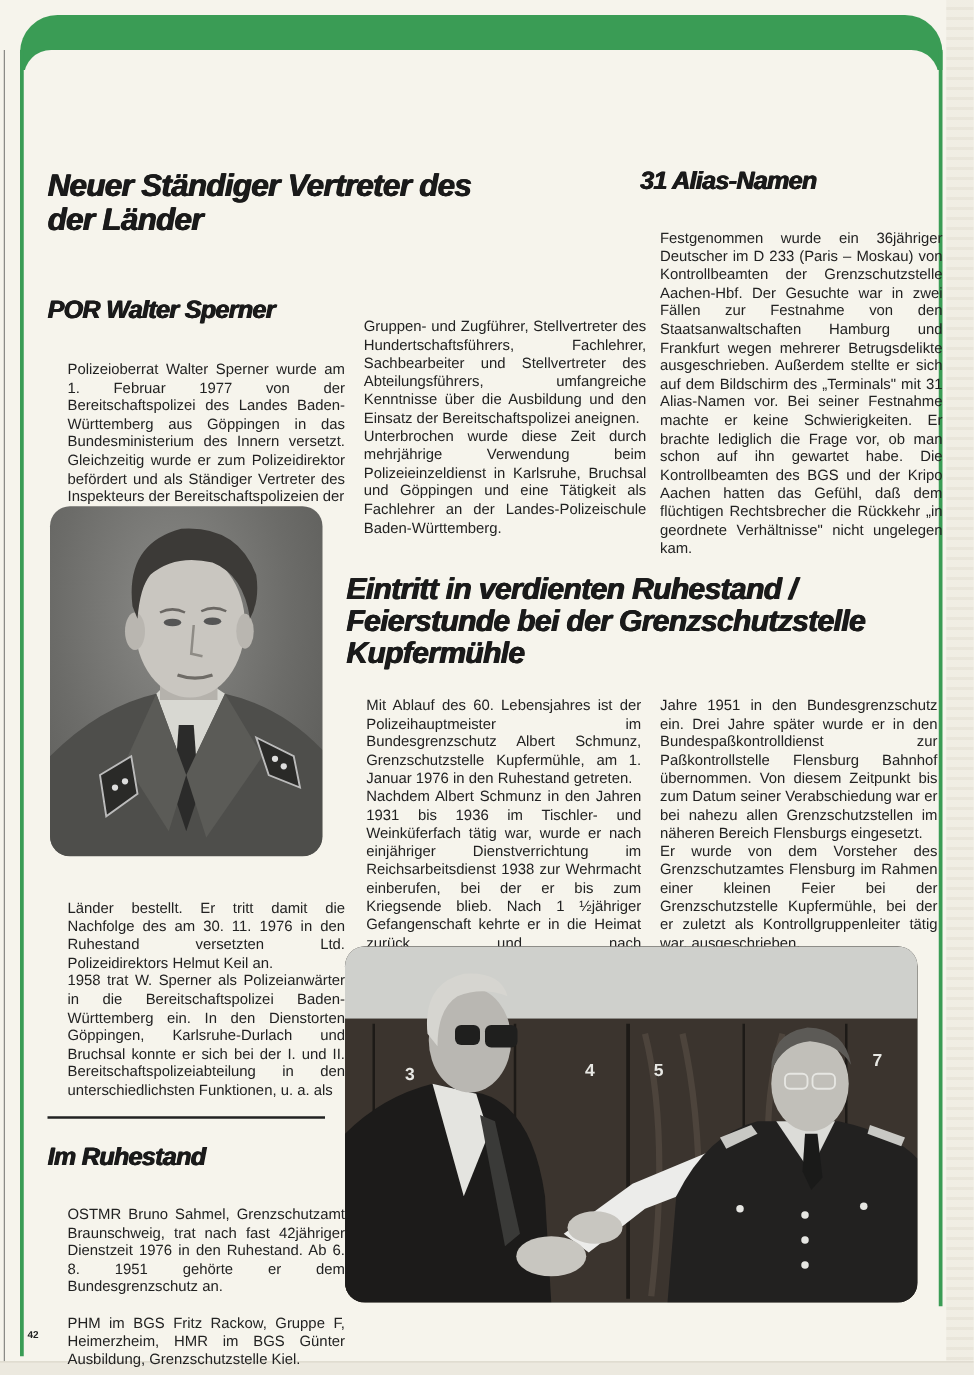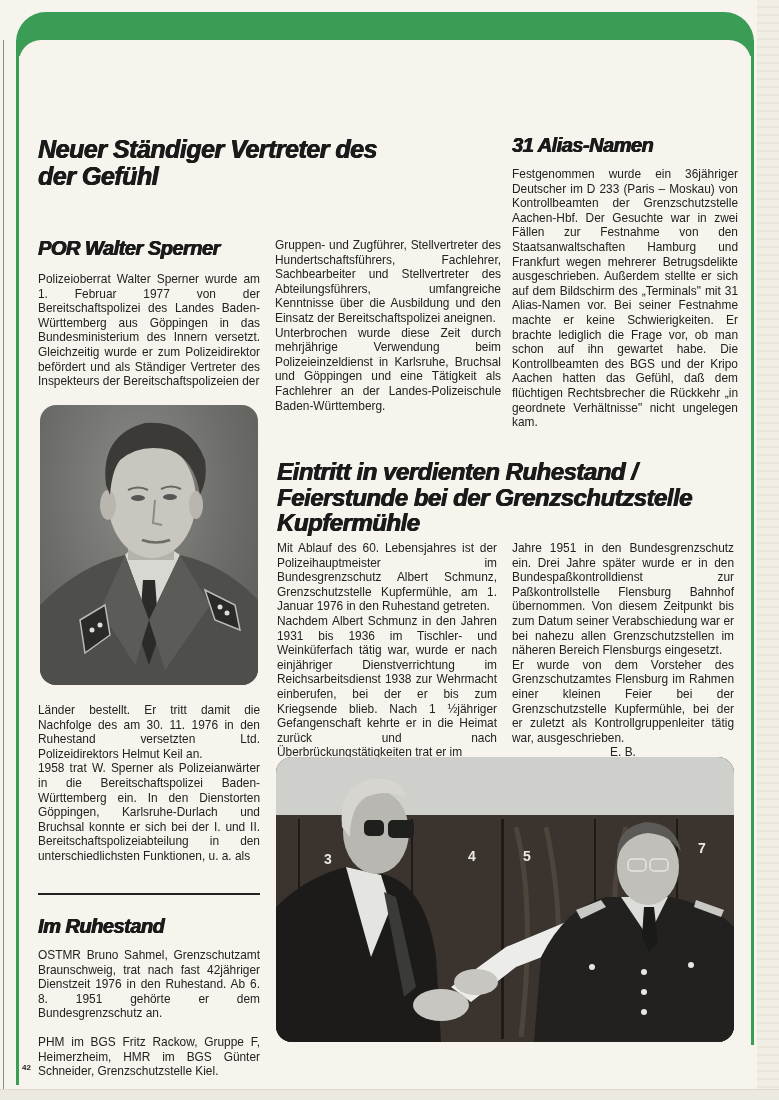--- a/index.html
+++ b/index.html
@@ -36,21 +36,21 @@
     color: #1a1a1a; letter-spacing: -0.5px;
     text-shadow: 0.6px 0 0 #1a1a1a, -0.3px 0 0 #1a1a1a;
   }
   .h-main { left: 38px; top: 136px; width: 480px; font-size: 25px; line-height: 27px; }
   .h-sub { left: 38px; top: 237px; font-size: 20px; line-height: 22px; }
   .h-alias { left: 512px; top: 134px; font-size: 20px; line-height: 22px; }
   .h-eintritt { left: 277px; top: 459px; width: 480px; font-size: 24px; line-height: 25.5px; }
   .h-ruhe { left: 38px; top: 915px; font-size: 20px; line-height: 22px; }
 
   .col {
-    position: absolute; margin: 0;
+    position: absolute; margin: 16px;
     font-size: 11.9px; line-height: 14.6px;
     text-align: justify; color: #222;
   }
   .col p { margin: 0; }
   .col .gap { height: 14px; }
   .c1 { left: 38px; top: 272px; width: 222px; }
   .c1b { left: 38px; top: 703px; width: 222px; }
   .c2 { left: 275px; top: 238px; width: 226px; }
   .c3 { left: 512px; top: 167px; width: 226px; }
   .c4 { left: 277px; top: 541px; width: 220px; }
@@ -85,21 +85,21 @@
 <div class="edge-right"></div>
 <div class="edge-bottom"></div>
 
 <div class="frame-top"></div>
 <div class="frame-top-inner"></div>
 <div class="frame-left"></div>
 <div class="frame-right"></div>
 
 <h1 class="headline h-main">
   <span style="display:block">Neuer Ständiger Vertreter des</span>
-  <span style="display:block">der Gefühl</span>
+  <span style="display:block">der Länder</span>
 </h1>
 <h2 class="headline h-sub">POR Walter Sperner</h2>
 
 <div class="col c1">
   <p>Polizeioberrat Walter Sperner wurde am 1. Februar 1977 von der Bereitschaftspolizei des Landes Baden-Württemberg aus Göppingen in das Bundesministerium des Innern versetzt. Gleichzeitig wurde er zum Polizeidirektor befördert und als Ständiger Vertreter des Inspekteurs der Bereitschaftspolizeien der</p>
 </div>
 
 <div class="photo photo-portrait">
   <svg width="218" height="280" viewBox="0 0 218 280">
 
@@ -215,16 +215,16 @@
     <path d="M300 153 L325 143 L330 150 L305 162 Z" fill="#c8c8c4"></path>
     <path d="M420 143 L448 153 L445 160 L418 150 Z" fill="#c8c8c4"></path>
   </svg>
 </div>
 
 <div class="divider"></div>
 <h2 class="headline h-ruhe">Im Ruhestand</h2>
 <div class="col c6">
   <p>OSTMR Bruno Sahmel, Grenzschutzamt Braunschweig, trat nach fast 42jähriger Dienstzeit 1976 in den Ruhestand. Ab 6. 8. 1951 gehörte er dem Bundesgrenzschutz an.</p>
   <div class="gap"></div>
-  <p>PHM im BGS Fritz Rackow, Gruppe F, Heimerzheim, HMR im BGS Günter Schneider, Grenzschutzstelle Kiel.</p>
+  <p>PHM im BGS Fritz Rackow, Gruppe F, Heimerzheim, HMR im BGS Günter Ausbildung, Grenzschutzstelle Kiel.</p>
 </div>
 
 <div class="page-num">42</div>
 
 </body></html>

